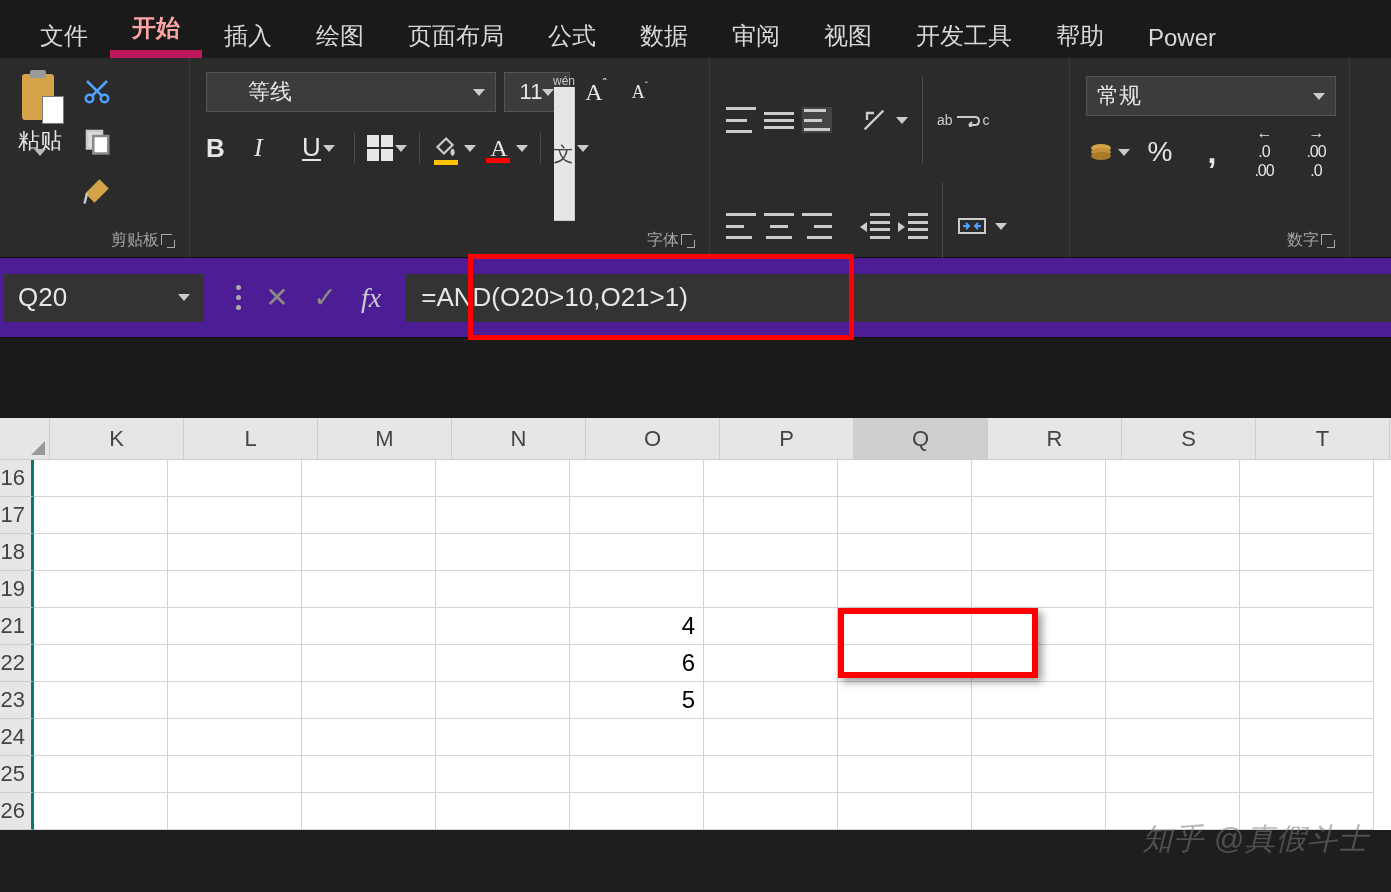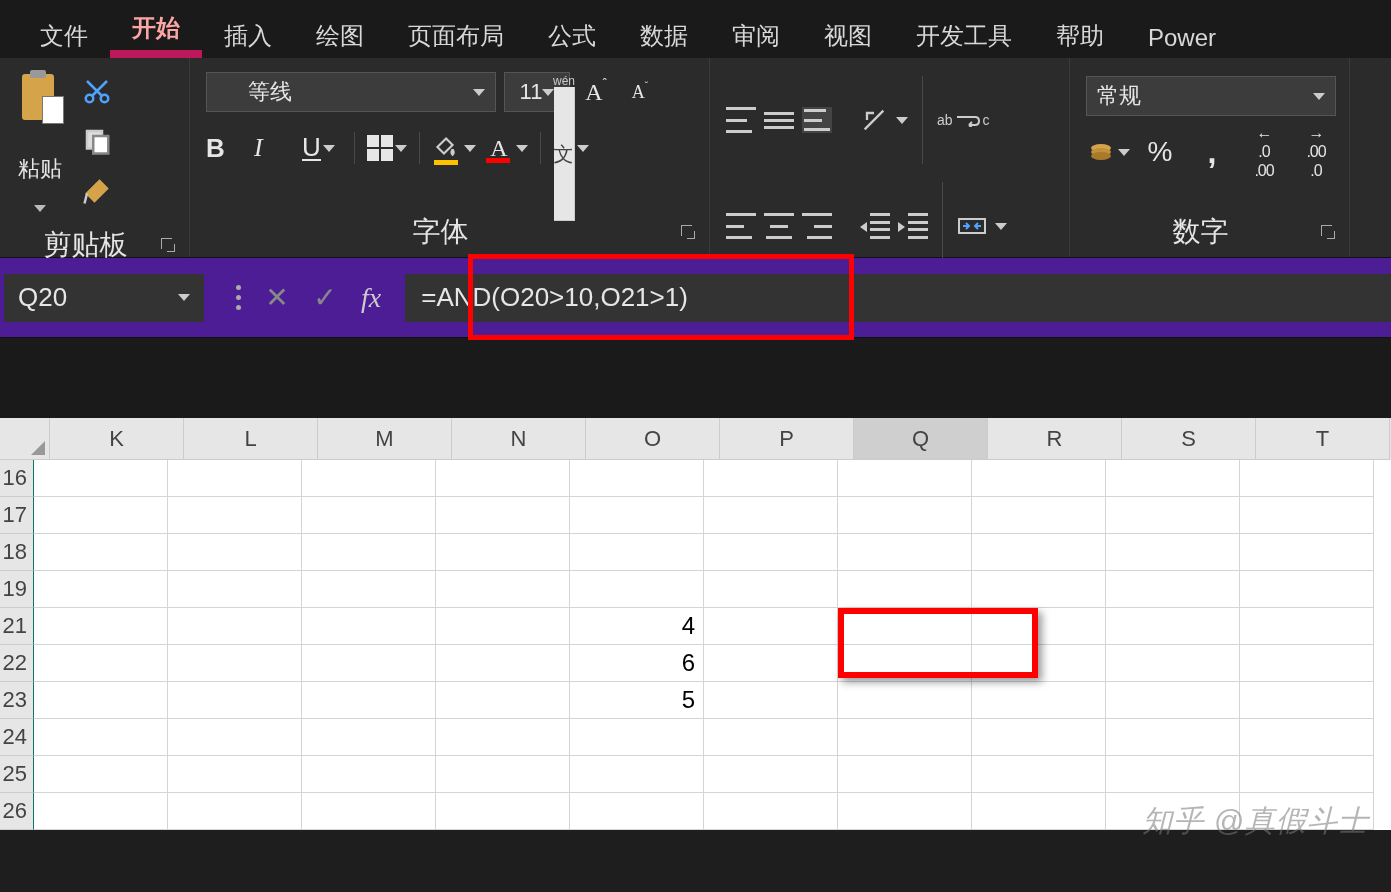--- a/index.html
+++ b/index.html
@@ -8,28 +8,28 @@
 
 .tabs { display:flex; align-items:flex-end; height:58px; padding:0 0 0 18px; background:#1a1a1a; }
 .tab { font-size:24px; color:#d8d8d8; padding:0 22px 6px; cursor:pointer; }
 .tab.active { color:#fca5a5; border-bottom:8px solid #be185d; font-weight:700; }
 
 
 .ribbon { display:flex; background:#2b2b2b; height:200px; border-bottom:1px solid #111; }
 .group { display:flex; flex-direction:column; justify-content:space-between; padding:8px 6px 4px; border-right:1px solid #3a3a3a; }
 .group-body { flex:1; display:flex; align-items:flex-start; }
 .group-footer { display:flex; justify-content:space-between; align-items:center; padding:0 6px 2px; }
-.group-label { font-size:28px; color:#e5e5e5; text-align:center; flex:1; }
+.group-label { font-size:16px; color:#a3a3a3; text-align:right; flex:1; }
 .dialog-launcher { width:18px; height:18px; position:relative; margin-left:auto; cursor:pointer; }
 .dialog-launcher::before { content:""; position:absolute; top:2px; left:2px; width:10px; height:10px; border-left:1.5px solid #aaa; border-top:1.5px solid #aaa; }
 .dialog-launcher::after { content:""; position:absolute; bottom:2px; right:2px; width:7px; height:7px; border-right:1.5px solid #aaa; border-bottom:1.5px solid #aaa; }
 
 
 .clipboard { width:190px; }
-.paste-box { display:flex; flex-direction:column; align-items:center; padding:4px 10px 0 10px;gap:28px; }
+.paste-box { display:flex; flex-direction:column; align-items:center; padding:4px 10px 0 10px; }
 .paste-icon { width:48px; height:54px; position:relative; }
 .paste-icon .board { position:absolute; left:6px; top:4px; width:32px; height:46px; background:#d4a34a; border-radius:3px; }
 .paste-icon .clip  { position:absolute; left:14px; top:0; width:16px; height:8px; background:#999; border-radius:2px; }
 .paste-icon .sheet { position:absolute; right:0; bottom:0; width:22px; height:28px; background:#fff; border:1px solid #777; }
 .paste-label { font-size:22px; color:#e6e6e6; margin-top:2px; }
 .vtiny { font-size:12px; color:#bbb; }
 .clip-col { display:flex; flex-direction:column; gap:16px; padding:10px 4px 0 8px; }
 .scissors svg, .copy-icon svg, .brush svg { width:30px; height:30px; }
 
 
@@ -101,28 +101,28 @@
 
 
 .grid { background:#fff; position:relative; }
 .col-headers { display:flex; height:42px; background:#e6e6e6; }
 .corner { width:50px; background:#e6e6e6; border-right:1px solid #ccc; border-bottom:1px solid #ccc; position:relative; }
 .corner::after { content:""; position:absolute; right:4px; bottom:4px; width:0; height:0; border-left:14px solid transparent; border-bottom:14px solid #999; }
 .ch { flex:0 0 134px; border-right:1px solid #ccc; border-bottom:1px solid #ccc; display:flex; align-items:center; justify-content:center; font-size:22px; color:#444; background:#e6e6e6; cursor:pointer; }
 .ch.sel { background:#cfcfcf; }
 .rows { }
 .gr { display:flex; height:37px; }
-.rh { width:34px; background:#e6e6e6; border-right:1px solid #0f766e; border-bottom:1px solid #ccc; display:flex; align-items:center; justify-content:flex-end; padding-right:6px; font-size:22px; color:#444; cursor:pointer; }
+.rh { width:34px; background:#e6e6e6; border-right:3px solid #0f766e; border-bottom:1px solid #ccc; display:flex; align-items:center; justify-content:flex-end; padding-right:6px; font-size:22px; color:#444; cursor:pointer; }
 .cell { flex:0 0 134px; border-right:1px solid #d4d4d4; border-bottom:1px solid #d4d4d4; display:flex; align-items:center; justify-content:flex-end; padding:0 8px; font-size:24px; color:#000; background:#fff; }
 .cell.center { justify-content:center; }
 .cell.selected { outline:2px solid #107c41; outline-offset:-1px; position:relative; }
 .cell.selected::after { content:""; position:absolute; right:-3px; bottom:-3px; width:7px; height:7px; background:#107c41; }
 .red-box { position:absolute; border:6px solid #ff0000; box-shadow:4px 4px 8px rgba(0,0,0,0.4); pointer-events:none; }
 
-.watermark { position:absolute; right:22px; bottom:50px; font-size:30px; color:rgba(120,120,120,0.55); font-style:italic; letter-spacing:1px; }
+.watermark { position:absolute; right:22px; bottom:32px; font-size:30px; color:rgba(120,120,120,0.55); font-style:italic; letter-spacing:1px; }
 </style>
 </head>
 <body>
 
 <div class="tabs">
   <div class="tab">文件</div>
   <div class="tab active">开始</div>
   <div class="tab">插入</div>
   <div class="tab">绘图</div>
   <div class="tab">页面布局</div>

